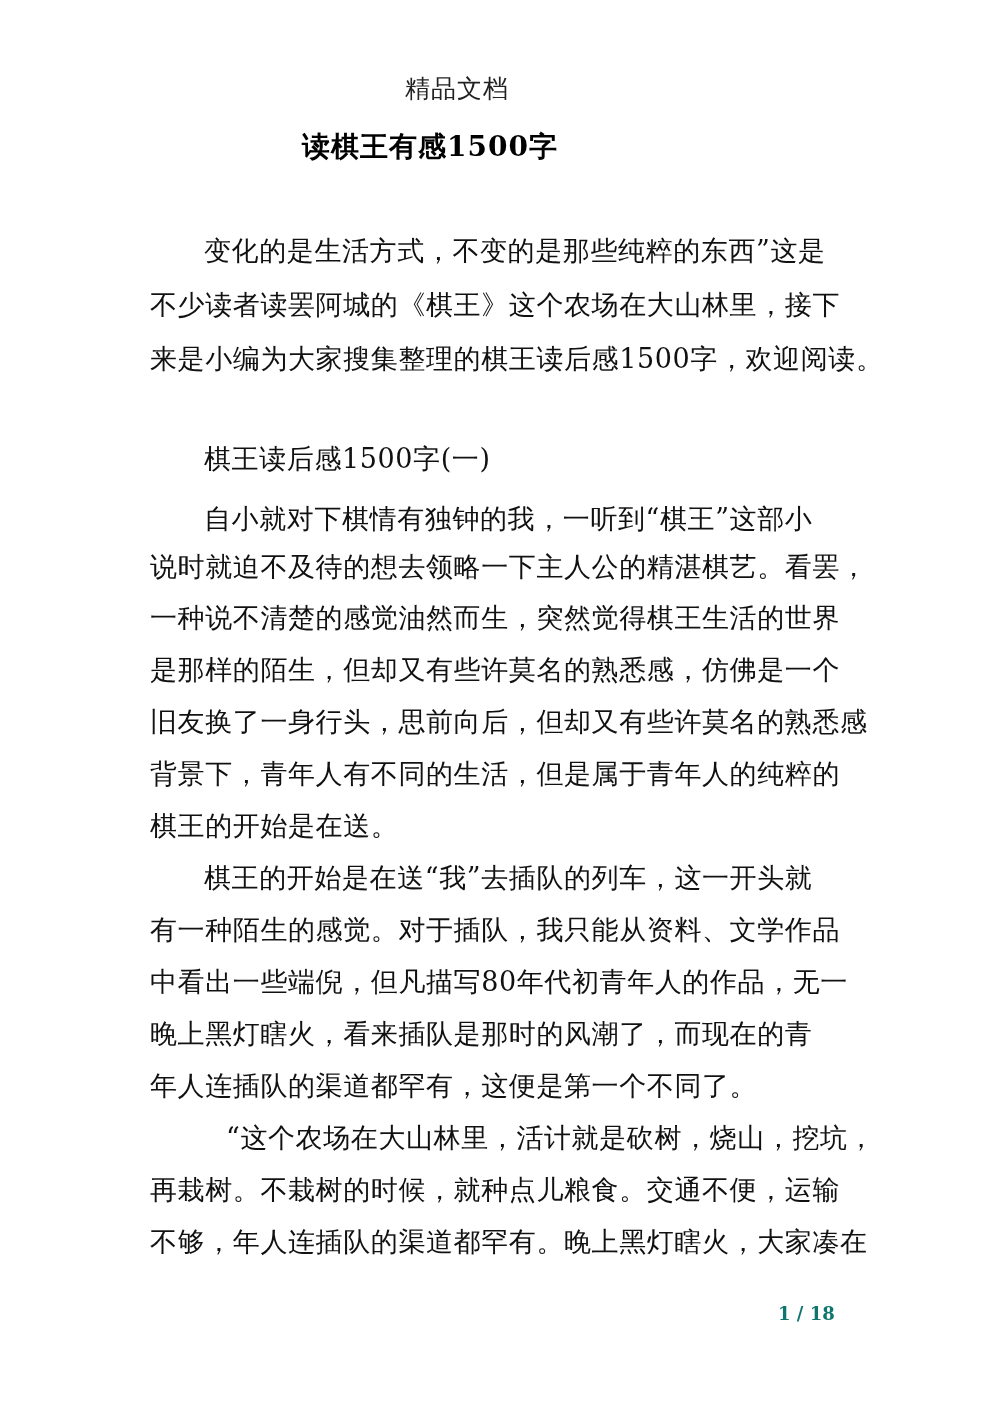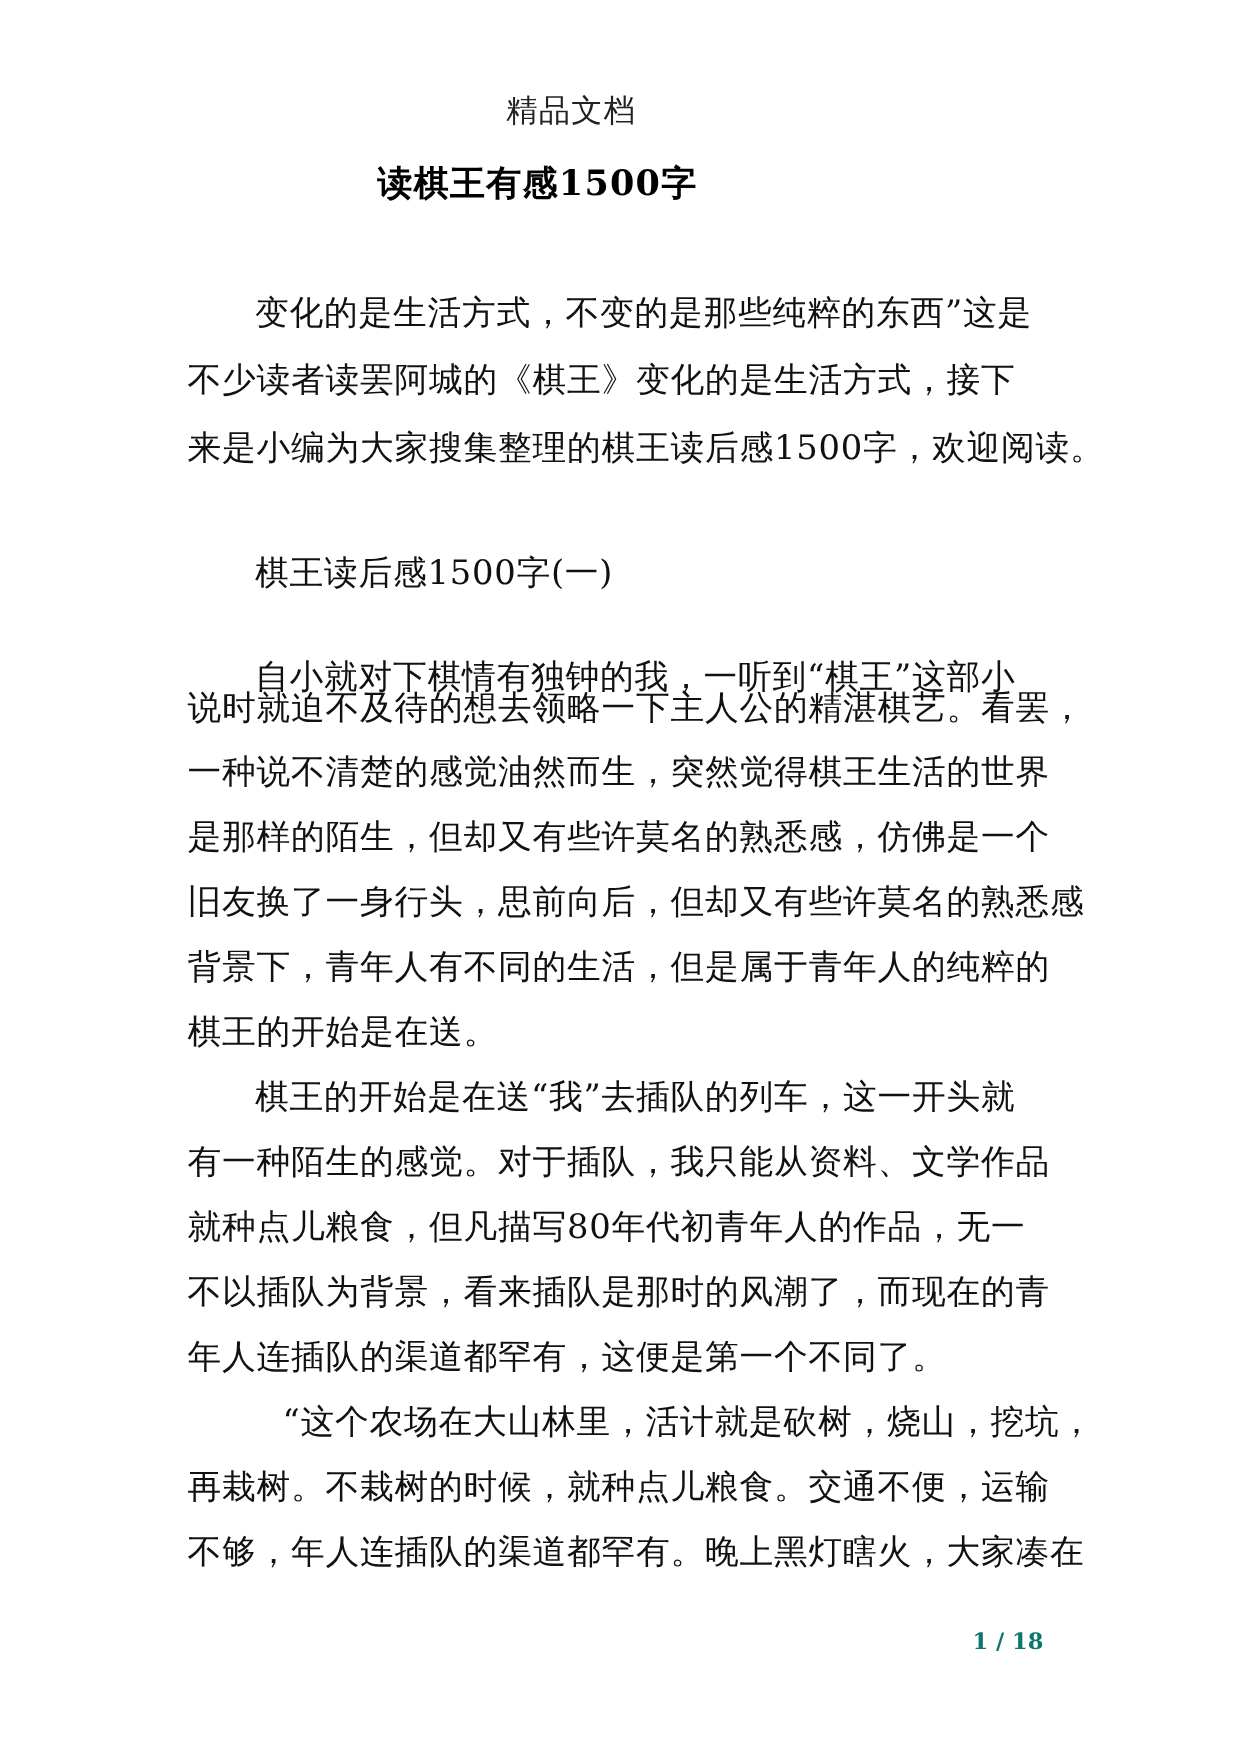--- a/index.html
+++ b/index.html
@@ -16,41 +16,41 @@
 </style>
 </head>
 <body>
 
 <div>
   <div class="header">精品文档</div>
   <div class="title">读棋王有感1500字</div>
 
   <div>
     <div class="line indent" style="top:236px">变化的是生活方式，不变的是那些纯粹的东西”这是</div>
-    <div class="line" style="top:290px">不少读者读罢阿城的《棋王》变化的是生活方式，接下</div>
+    <div class="line" style="top:290px">不少读者读罢阿城的《棋王》这个农场在大山林里，接下</div>
     <div class="line" style="top:344px">来是小编为大家搜集整理的棋王读后感1500字，欢迎阅读。</div>
   </div>
 
   <div class="line indent" style="top:444px">棋王读后感1500字(一)</div>
 
   <div>
-    <div class="line indent" style="top:527px">自小就对下棋情有独钟的我，一听到“棋王”这部小</div>
+    <div class="line indent" style="top:504px">自小就对下棋情有独钟的我，一听到“棋王”这部小</div>
     <div class="line" style="top:552px">说时就迫不及待的想去领略一下主人公的精湛棋艺。看罢，</div>
     <div class="line" style="top:603px">一种说不清楚的感觉油然而生，突然觉得棋王生活的世界</div>
     <div class="line" style="top:655px">是那样的陌生，但却又有些许莫名的熟悉感，仿佛是一个</div>
     <div class="line" style="top:707px">旧友换了一身行头，思前向后，但却又有些许莫名的熟悉感</div>
     <div class="line" style="top:759px">背景下，青年人有不同的生活，但是属于青年人的纯粹的</div>
     <div class="line" style="top:811px">棋王的开始是在送。</div>
   </div>
 
   <div>
     <div class="line indent" style="top:863px">棋王的开始是在送“我”去插队的列车，这一开头就</div>
     <div class="line" style="top:915px">有一种陌生的感觉。对于插队，我只能从资料、文学作品</div>
-    <div class="line" style="top:967px">就种点儿粮食，但凡描写80年代初青年人的作品，无一</div>
-    <div class="line" style="top:1019px">不以插队为背景，看来插队是那时的风潮了，而现在的青</div>
+    <div class="line" style="top:967px">中看出一些端倪，但凡描写80年代初青年人的作品，无一</div>
+    <div class="line" style="top:1019px">晚上黑灯瞎火，看来插队是那时的风潮了，而现在的青</div>
     <div class="line" style="top:1071px">年人连插队的渠道都罕有，这便是第一个不同了。</div>
   </div>
 
   <div>
     <div class="line indent" style="top:1123px; left:226px">“这个农场在大山林里，活计就是砍树，烧山，挖坑，</div>
     <div class="line" style="top:1175px">再栽树。不栽树的时候，就种点儿粮食。交通不便，运输</div>
     <div class="line" style="top:1227px">不够，年人连插队的渠道都罕有。晚上黑灯瞎火，大家凑在</div>
   </div>
 
   <div class="footer">1 / 18</div>

